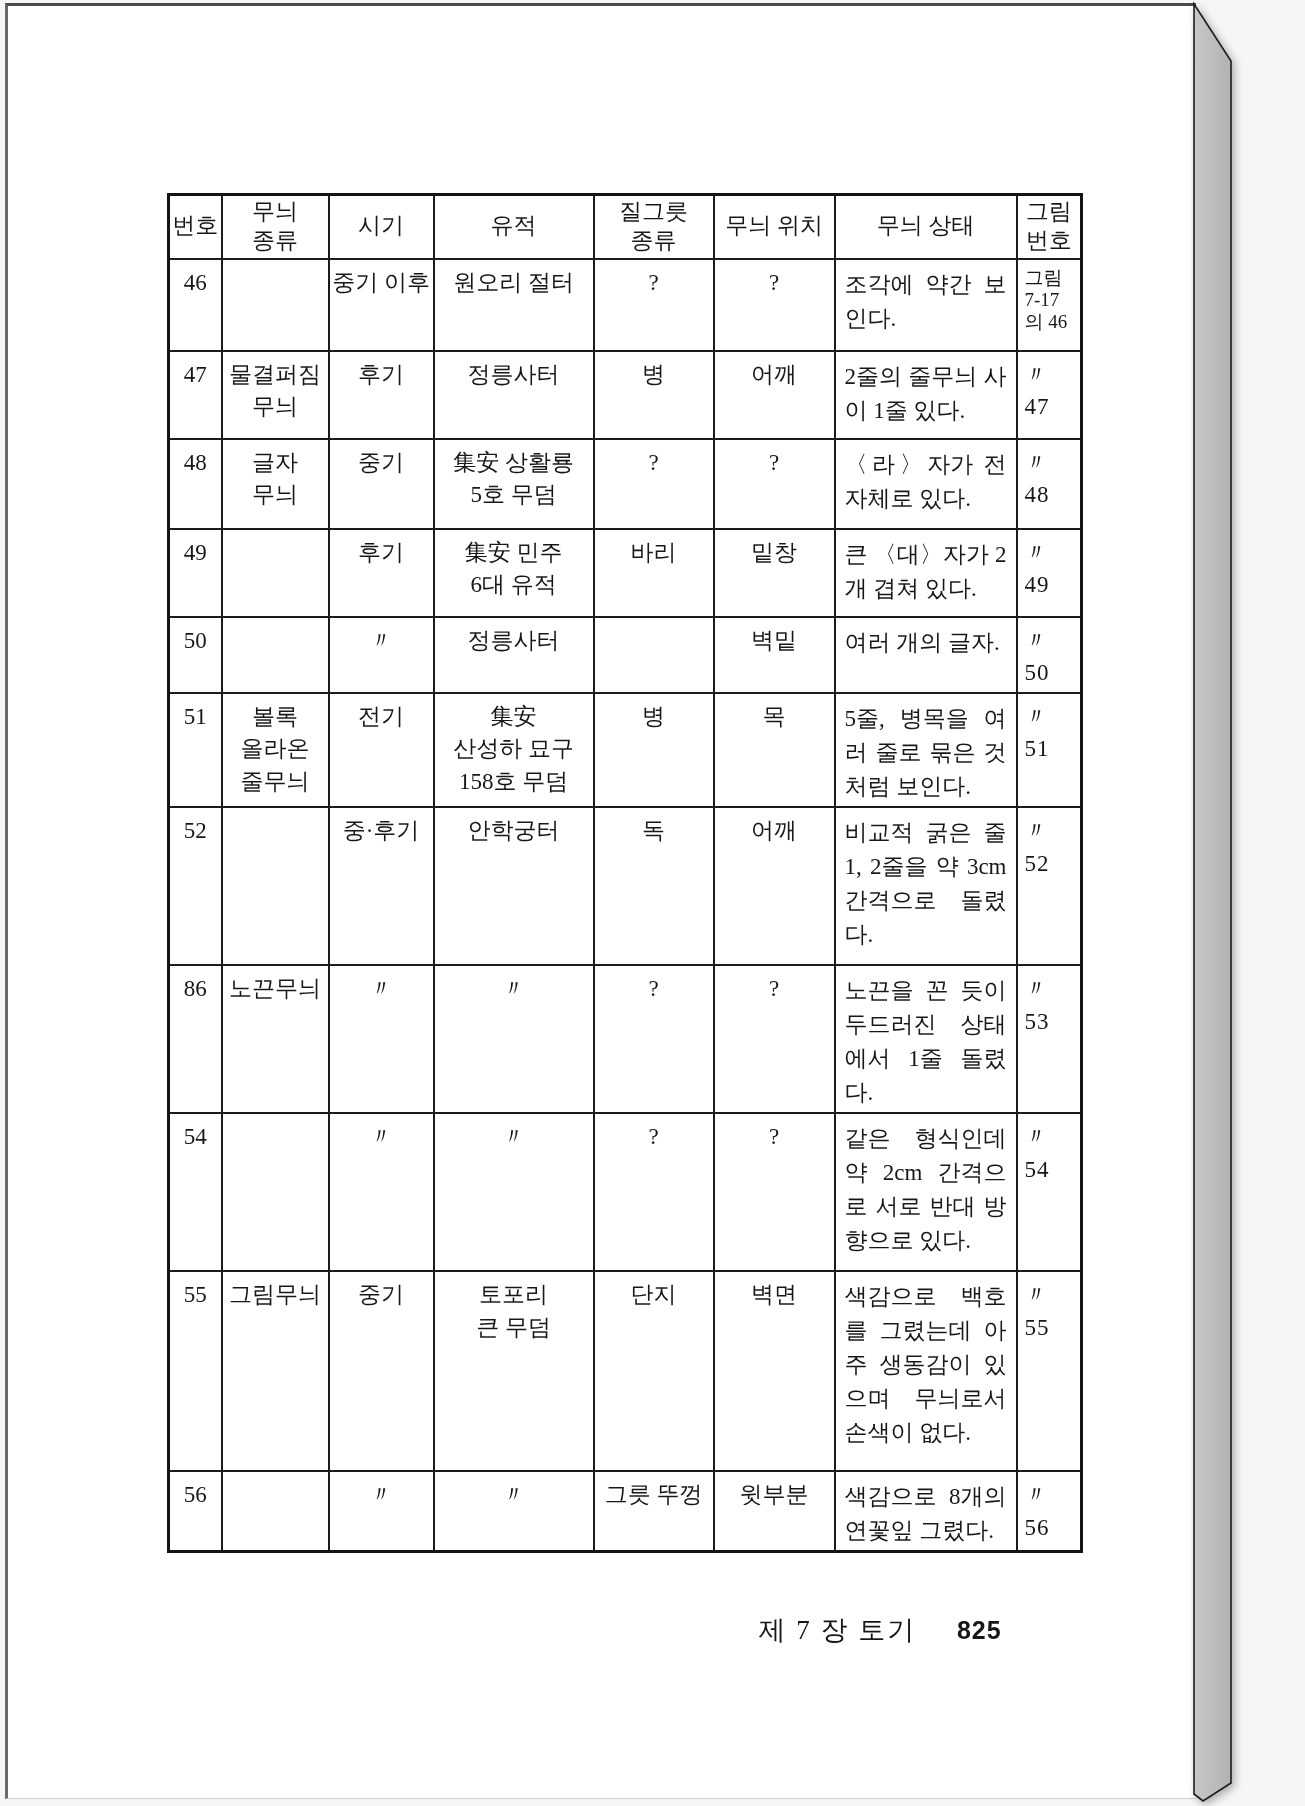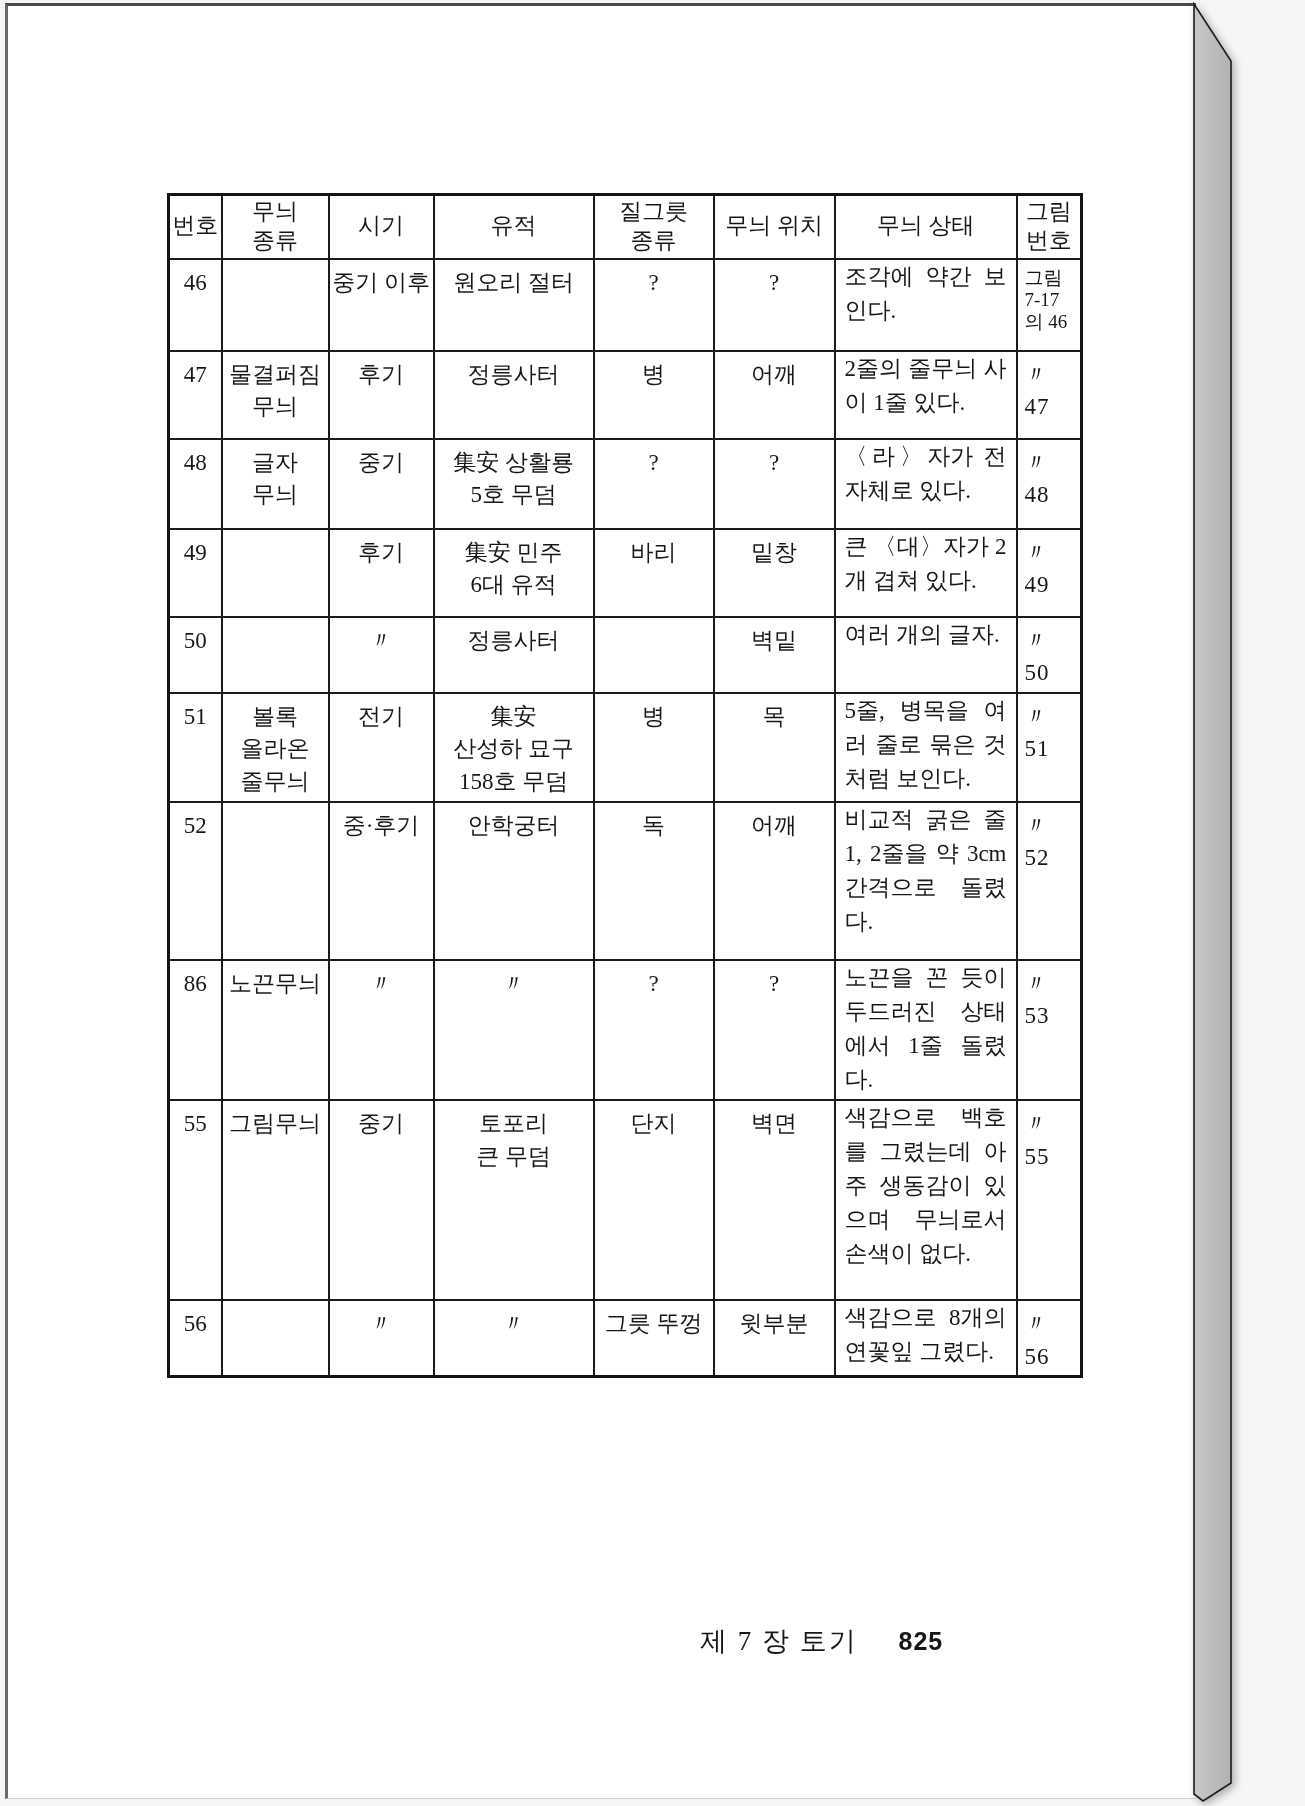--- a/index.html
+++ b/index.html
@@ -64,44 +64,43 @@
     padding: 2px 1px;
     line-height: 1.25;
   }
   .pottery-table td {
     vertical-align: top;
     text-align: center;
     padding: 7px 2px 2px 2px;
   }
   .pottery-table td.col-state {
     text-align: justify;
-    padding: 0 9px 2px 9px;
+    padding: 8px 9px 2px 9px;
     line-height: 1.48;
     font-family: Liberation Serif, serif;
   }
   .pottery-table td.col-figure {
     text-align: left;
     padding: 7px 2px 2px 7px;
     letter-spacing: 1px;
   }
   
   .pottery-table tbody tr:first-child td.col-figure {
     font-size: 19px;
     line-height: 1.18;
     letter-spacing: 0;
   }
   .footer {
     position: absolute;
     top: 1612px;
     left: 700px;
     width: 360px;
-    text-align: left;
+    text-align: center;
     font-size: 27px;
     letter-spacing: 2px;
-    margin-top: 11px;
   }
   .footer .chapter { display: inline-block; }
   .footer .pageno {
     display: inline-block;
     margin-left: 32px;
     font-weight: bold;
     font-size: 25px;
     font-family: "Liberation Sans", "DejaVu Sans", sans-serif;
     letter-spacing: 1px;
   }
@@ -233,20 +232,30 @@
         <tr style="height: 128px;">
           <td class="col-no">86</td>
           <td class="col-kind">노끈무늬</td>
           <td class="col-period">〃</td>
           <td class="col-site">〃</td>
           <td class="col-vessel">?</td>
           <td class="col-position">?</td>
           <td class="col-state">노끈을 꼰 듯이 두드러진 상태에서 1줄 돌렸다.</td>
           <td class="col-figure">〃 53</td>
         </tr>
+        <tr style="height: 158px;">
+          <td class="col-no">54</td>
+          <td class="col-kind"></td>
+          <td class="col-period">〃</td>
+          <td class="col-site">〃</td>
+          <td class="col-vessel">?</td>
+          <td class="col-position">?</td>
+          <td class="col-state">같은 형식인데 약 2cm 간격으로 서로 반대 방향으로 있다.</td>
+          <td class="col-figure">〃 54</td>
+        </tr>
         <tr style="height: 200px;">
           <td class="col-no">55</td>
           <td class="col-kind">그림무늬</td>
           <td class="col-period">중기</td>
           <td class="col-site">토포리
 큰 무덤</td>
           <td class="col-vessel">단지</td>
           <td class="col-position">벽면</td>
           <td class="col-state">색감으로 백호를 그렸는데 아주 생동감이 있으며 무늬로서 손색이 없다.</td>
           <td class="col-figure">〃 55</td>

